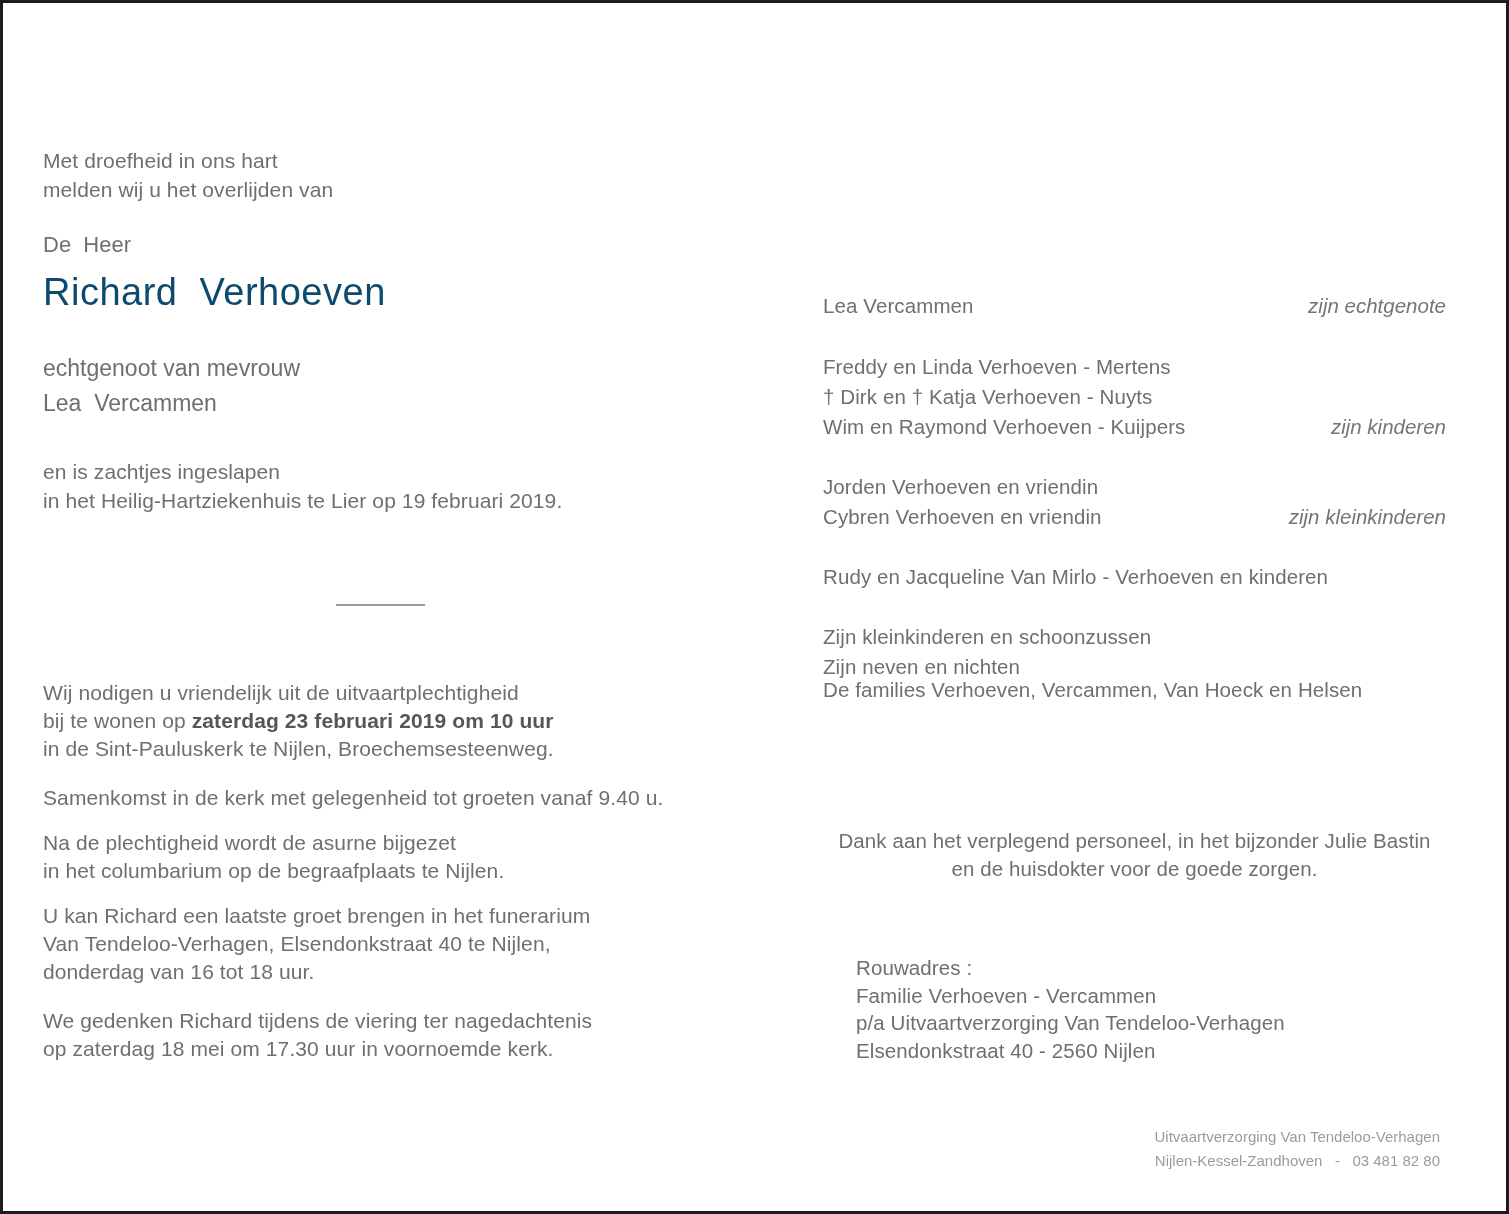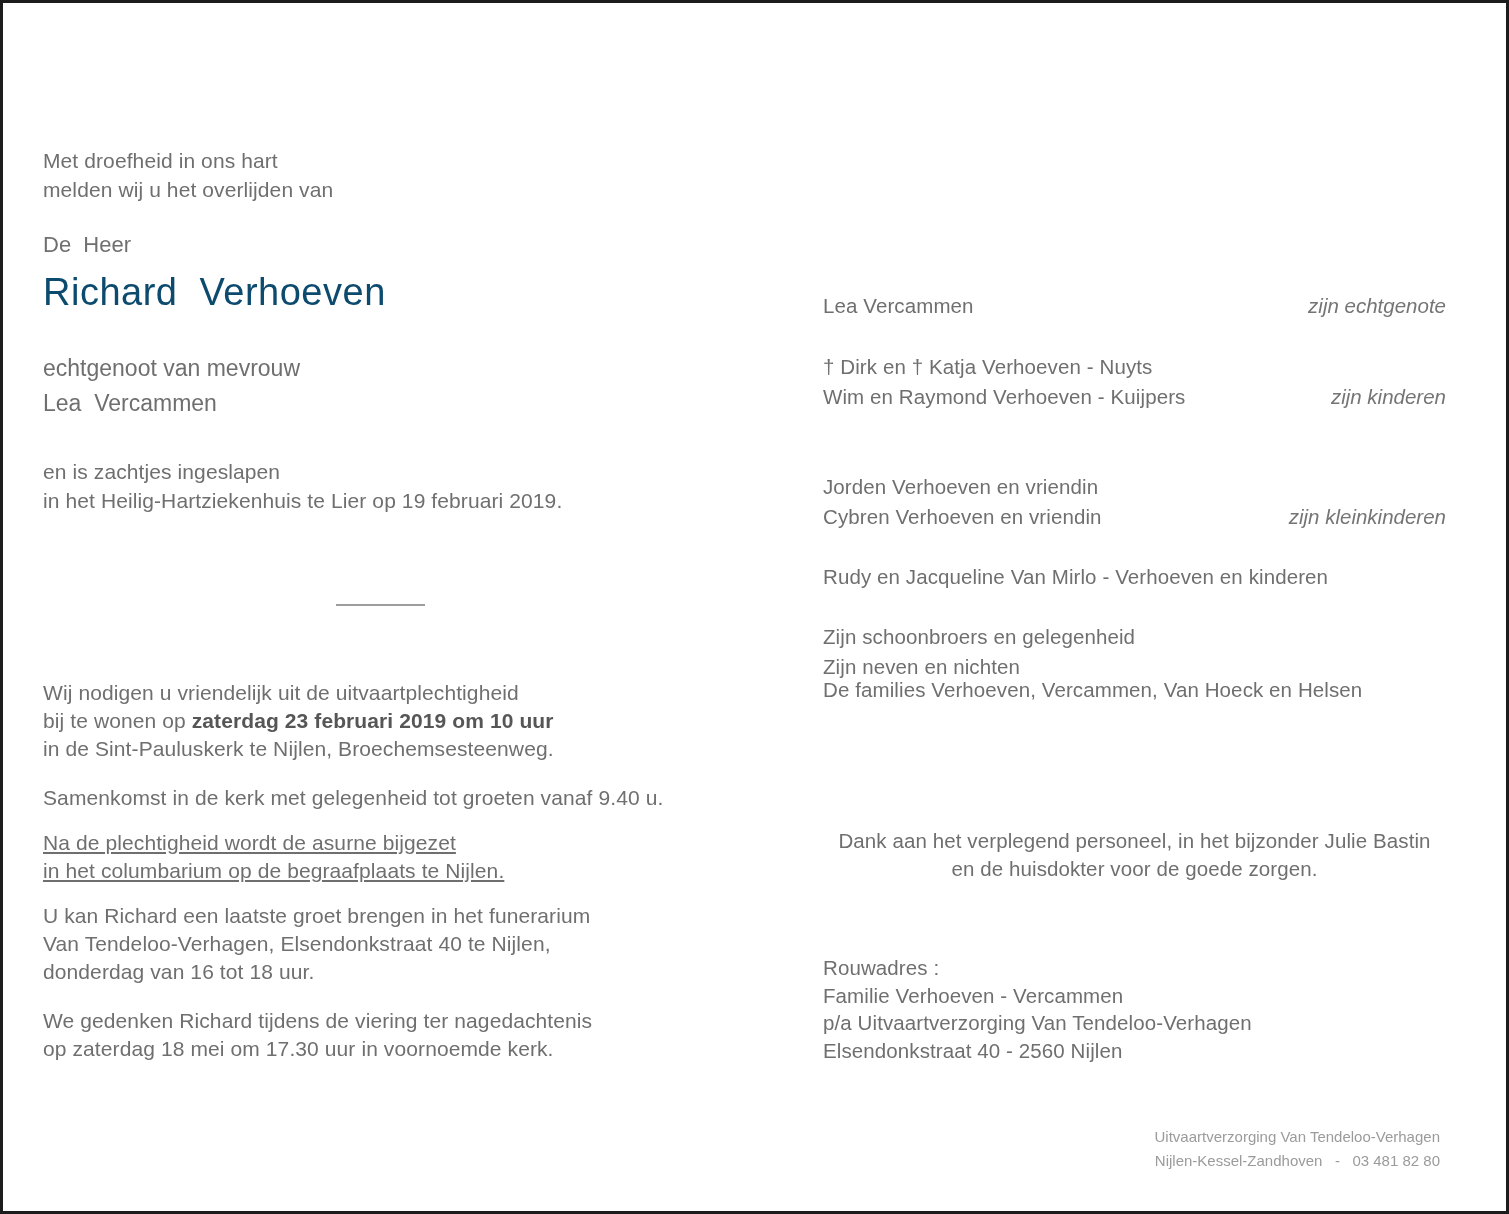--- a/index.html
+++ b/index.html
@@ -44,21 +44,21 @@
   .r-line { font-size: 20.5px; line-height: 30px; letter-spacing: 0.1px; }
   .relation {
     position: absolute;
     right: 0; bottom: 0;
     font-style: italic;
     font-size: 20.5px; line-height: 30px;
     color: #757575;
   }
   .thanks { text-align: center; }
   .thanks .r-line { line-height: 28px; }
-  .address .r-line { line-height: 27.5px; }
+  .address .r-line { line-height: 27.5px; margin-left: 33px; }
 
   
   .footer {
     position: absolute;
     right: 66px; top: 1122px;
     text-align: right;
     color: #9b9b9b;
   }
   .footer-line { font-size: 15px; line-height: 24px; }
 </style>
@@ -97,21 +97,21 @@
     <div class="block" style="top:676px;">
       <div class="body-line">Wij nodigen u vriendelijk uit de uitvaartplechtigheid</div>
       <div class="body-line"><span class="pre">bij te wonen op </span><span class="bold-date">zaterdag 23 februari 2019 om 10 uur</span></div>
       <div class="body-line">in de Sint-Pauluskerk te Nijlen, Broechemsesteenweg.</div>
     </div>
 
     <div class="block" style="top:781px;">
       <div class="body-line">Samenkomst in de kerk met gelegenheid tot groeten vanaf 9.40 u.</div>
     </div>
 
-    <div class="block" style="top:826px;text-decoration:underline;">
+    <div class="block" style="top:826px;">
       <div class="body-line">Na de plechtigheid wordt de asurne bijgezet</div>
       <div class="body-line">in het columbarium op de begraafplaats te Nijlen.</div>
     </div>
 
     <div class="block" style="top:899px;">
       <div class="body-line">U kan Richard een laatste groet brengen in het funerarium</div>
       <div class="body-line">Van Tendeloo-Verhagen, Elsendonkstraat 40 te Nijlen,</div>
       <div class="body-line">donderdag van 16 tot 18 uur.</div>
     </div>
 
@@ -124,37 +124,38 @@
 
   <div class="col-right">
 
 
     <div class="group" style="top:288px;">
       <div class="r-line">Lea Vercammen</div>
       <span class="relation">zijn echtgenote</span>
     </div>
 
     <div class="group" style="top:349px;">
+      <div class="r-line">Freddy en Linda Verhoeven - Mertens</div>
       <div class="r-line">† Dirk en † Katja Verhoeven - Nuyts</div>
       <div class="r-line">Wim en Raymond Verhoeven - Kuijpers</div>
       <span class="relation">zijn kinderen</span>
     </div>
 
     <div class="group" style="top:469px;">
       <div class="r-line">Jorden Verhoeven en vriendin</div>
       <div class="r-line">Cybren Verhoeven en vriendin</div>
       <span class="relation">zijn kleinkinderen</span>
     </div>
 
     <div class="group" style="top:559px;">
       <div class="r-line">Rudy en Jacqueline Van Mirlo - Verhoeven en kinderen</div>
     </div>
 
     <div class="group" style="top:619px;">
-      <div class="r-line">Zijn schoonbroers en gelegenheid</div>
+      <div class="r-line">Zijn kleinkinderen en schoonzussen</div>
       <div class="r-line">Zijn neven en nichten</div>
     </div>
 
     <div class="group" style="top:672px;">
       <div class="r-line">De families Verhoeven, Vercammen, Van Hoeck en Helsen</div>
     </div>
 
     <div class="group thanks" style="top:824px;">
       <div class="r-line">Dank aan het verplegend personeel, in het bijzonder Julie Bastin</div>
       <div class="r-line">en de huisdokter voor de goede zorgen.</div>

